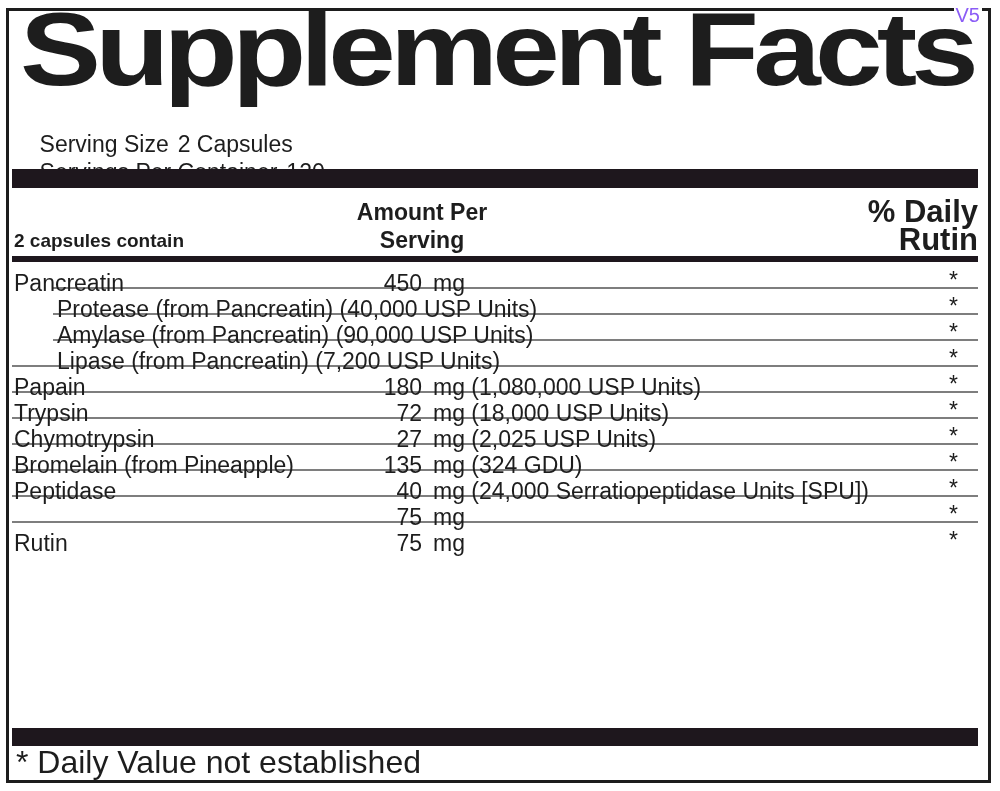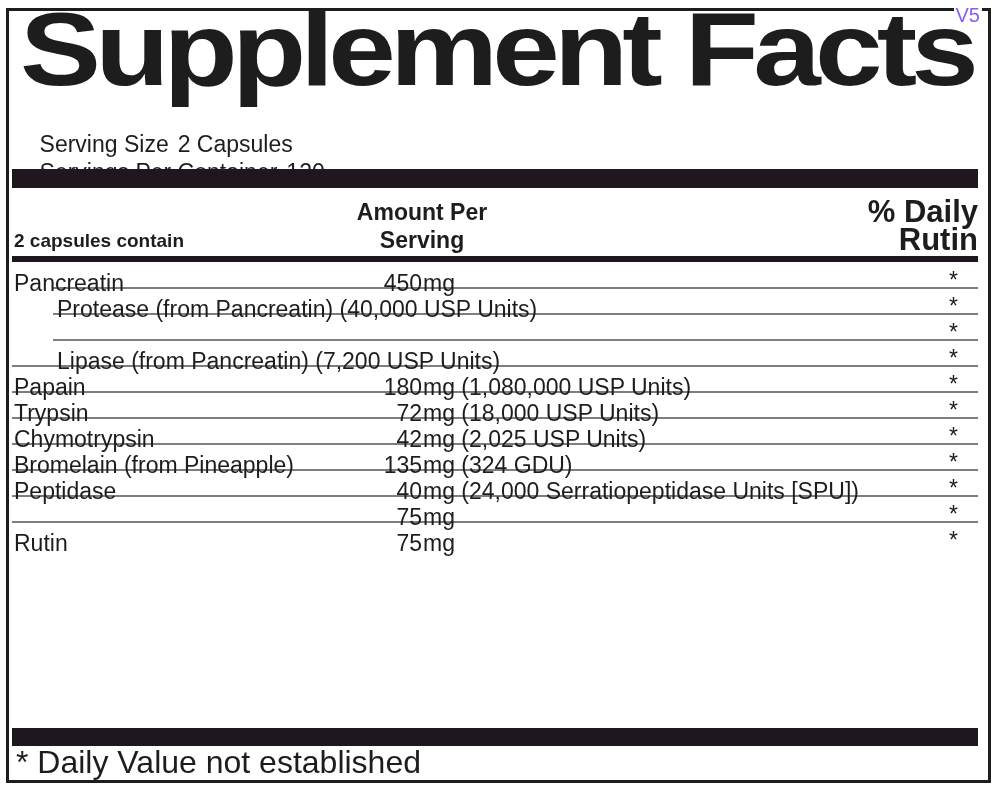--- a/index.html
+++ b/index.html
@@ -50,21 +50,21 @@
   }
   .hdr-rule{position:absolute;left:3px;top:245px;width:966px;height:6px;background:var(--bar);}
   .rows{position:absolute;left:3px;top:252px;width:966px;}
   .rule{height:2px;background:var(--rule);}
   .rule.indent{margin-left:41px;}
   .row{position:relative;height:24px;font-size:23px;}
   .row .name{position:absolute;left:2px;top:0;line-height:40px;white-space:nowrap;}
   .row.sub .name{left:45px;}
   .row .amount{position:absolute;left:300px;top:0;line-height:40px;white-space:nowrap;}
   .row .amt-num{display:inline-block;width:110px;text-align:right;}
-  .row .amt-rest{margin-left:1px;}
+  .row .amt-rest{margin-left:11px;}
   .row .dv{position:absolute;right:20px;top:0;line-height:34px;font-size:23px;}
   .footnote{
     position:absolute;left:7px;top:737px;font-size:32px;line-height:28px;
   }
 </style>
 </head>
 <body>
 
 <div class="label">
   <div class="v5">V5</div>
@@ -97,20 +97,21 @@
         <span class="amount"><span class="amt-num">450</span><span class="amt-rest">mg</span></span>
         <span class="dv">*</span>
       </div>
       <div class="rule indent"></div>
       <div class="row sub">
         <span class="name">Protease (from Pancreatin) (40,000 USP Units)</span>
         <span class="dv">*</span>
       </div>
       <div class="rule indent"></div>
       <div class="row sub">
+        <span class="name">Amylase (from Pancreatin) (90,000 USP Units)</span>
         <span class="dv">*</span>
       </div>
       <div class="rule indent"></div>
       <div class="row sub">
         <span class="name">Lipase (from Pancreatin) (7,200 USP Units)</span>
         <span class="dv">*</span>
       </div>
       <div class="rule"></div>
       <div class="row">
         <span class="name">Papain</span>
@@ -119,21 +120,21 @@
       </div>
       <div class="rule"></div>
       <div class="row">
         <span class="name">Trypsin</span>
         <span class="amount"><span class="amt-num">72</span><span class="amt-rest">mg (18,000 USP Units)</span></span>
         <span class="dv">*</span>
       </div>
       <div class="rule"></div>
       <div class="row">
         <span class="name">Chymotrypsin</span>
-        <span class="amount"><span class="amt-num">42</span><span class="amt-rest">mg (2,025 USP Units)</span></span>
+        <span class="amount"><span class="amt-num">27</span><span class="amt-rest">mg (2,025 USP Units)</span></span>
         <span class="dv">*</span>
       </div>
       <div class="rule"></div>
       <div class="row">
         <span class="name">Bromelain (from Pineapple)</span>
         <span class="amount"><span class="amt-num">135</span><span class="amt-rest">mg (324 GDU)</span></span>
         <span class="dv">*</span>
       </div>
       <div class="rule"></div>
       <div class="row">

